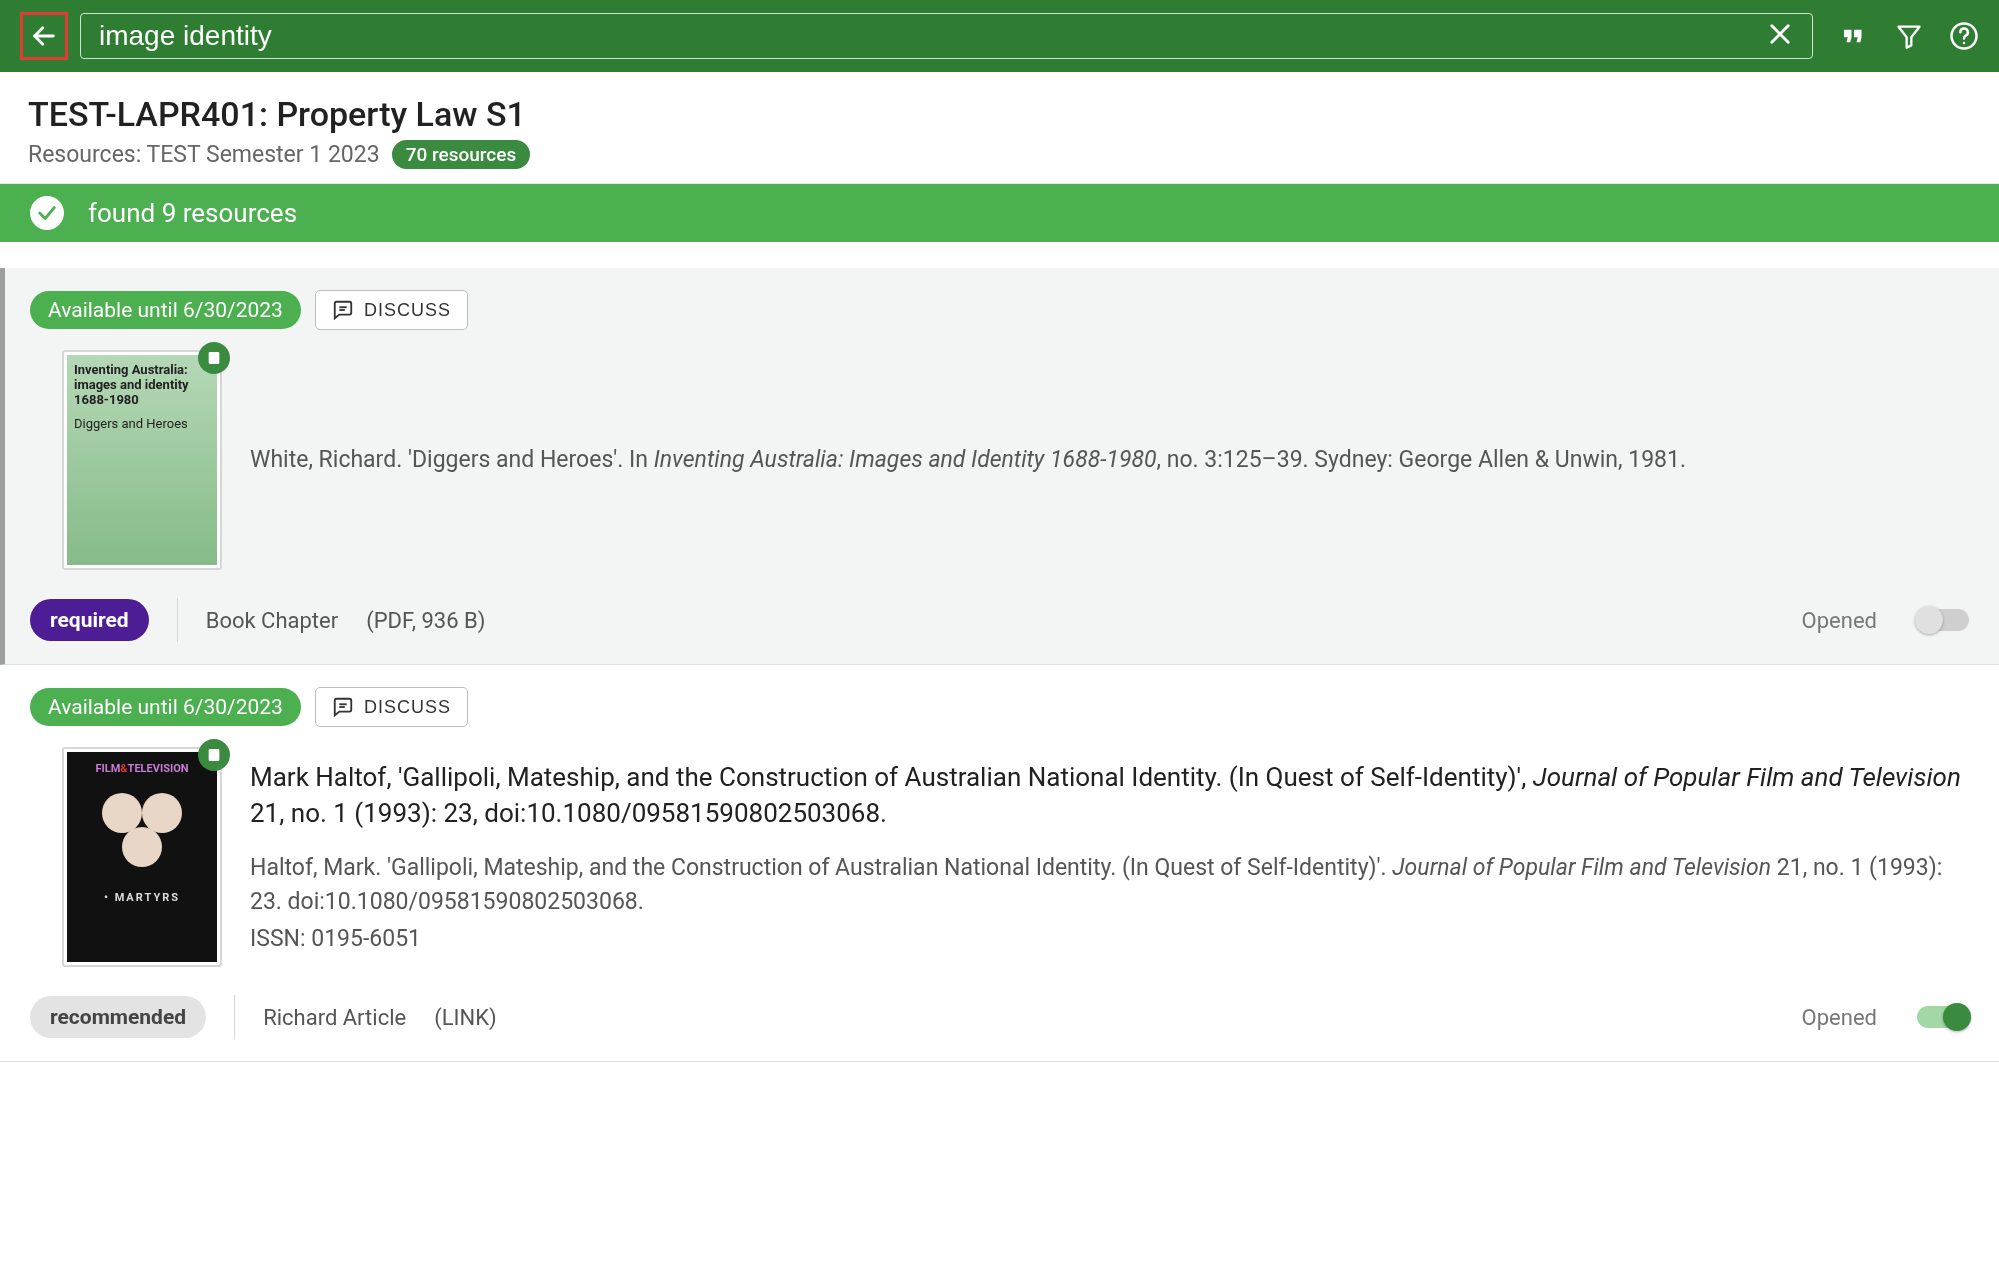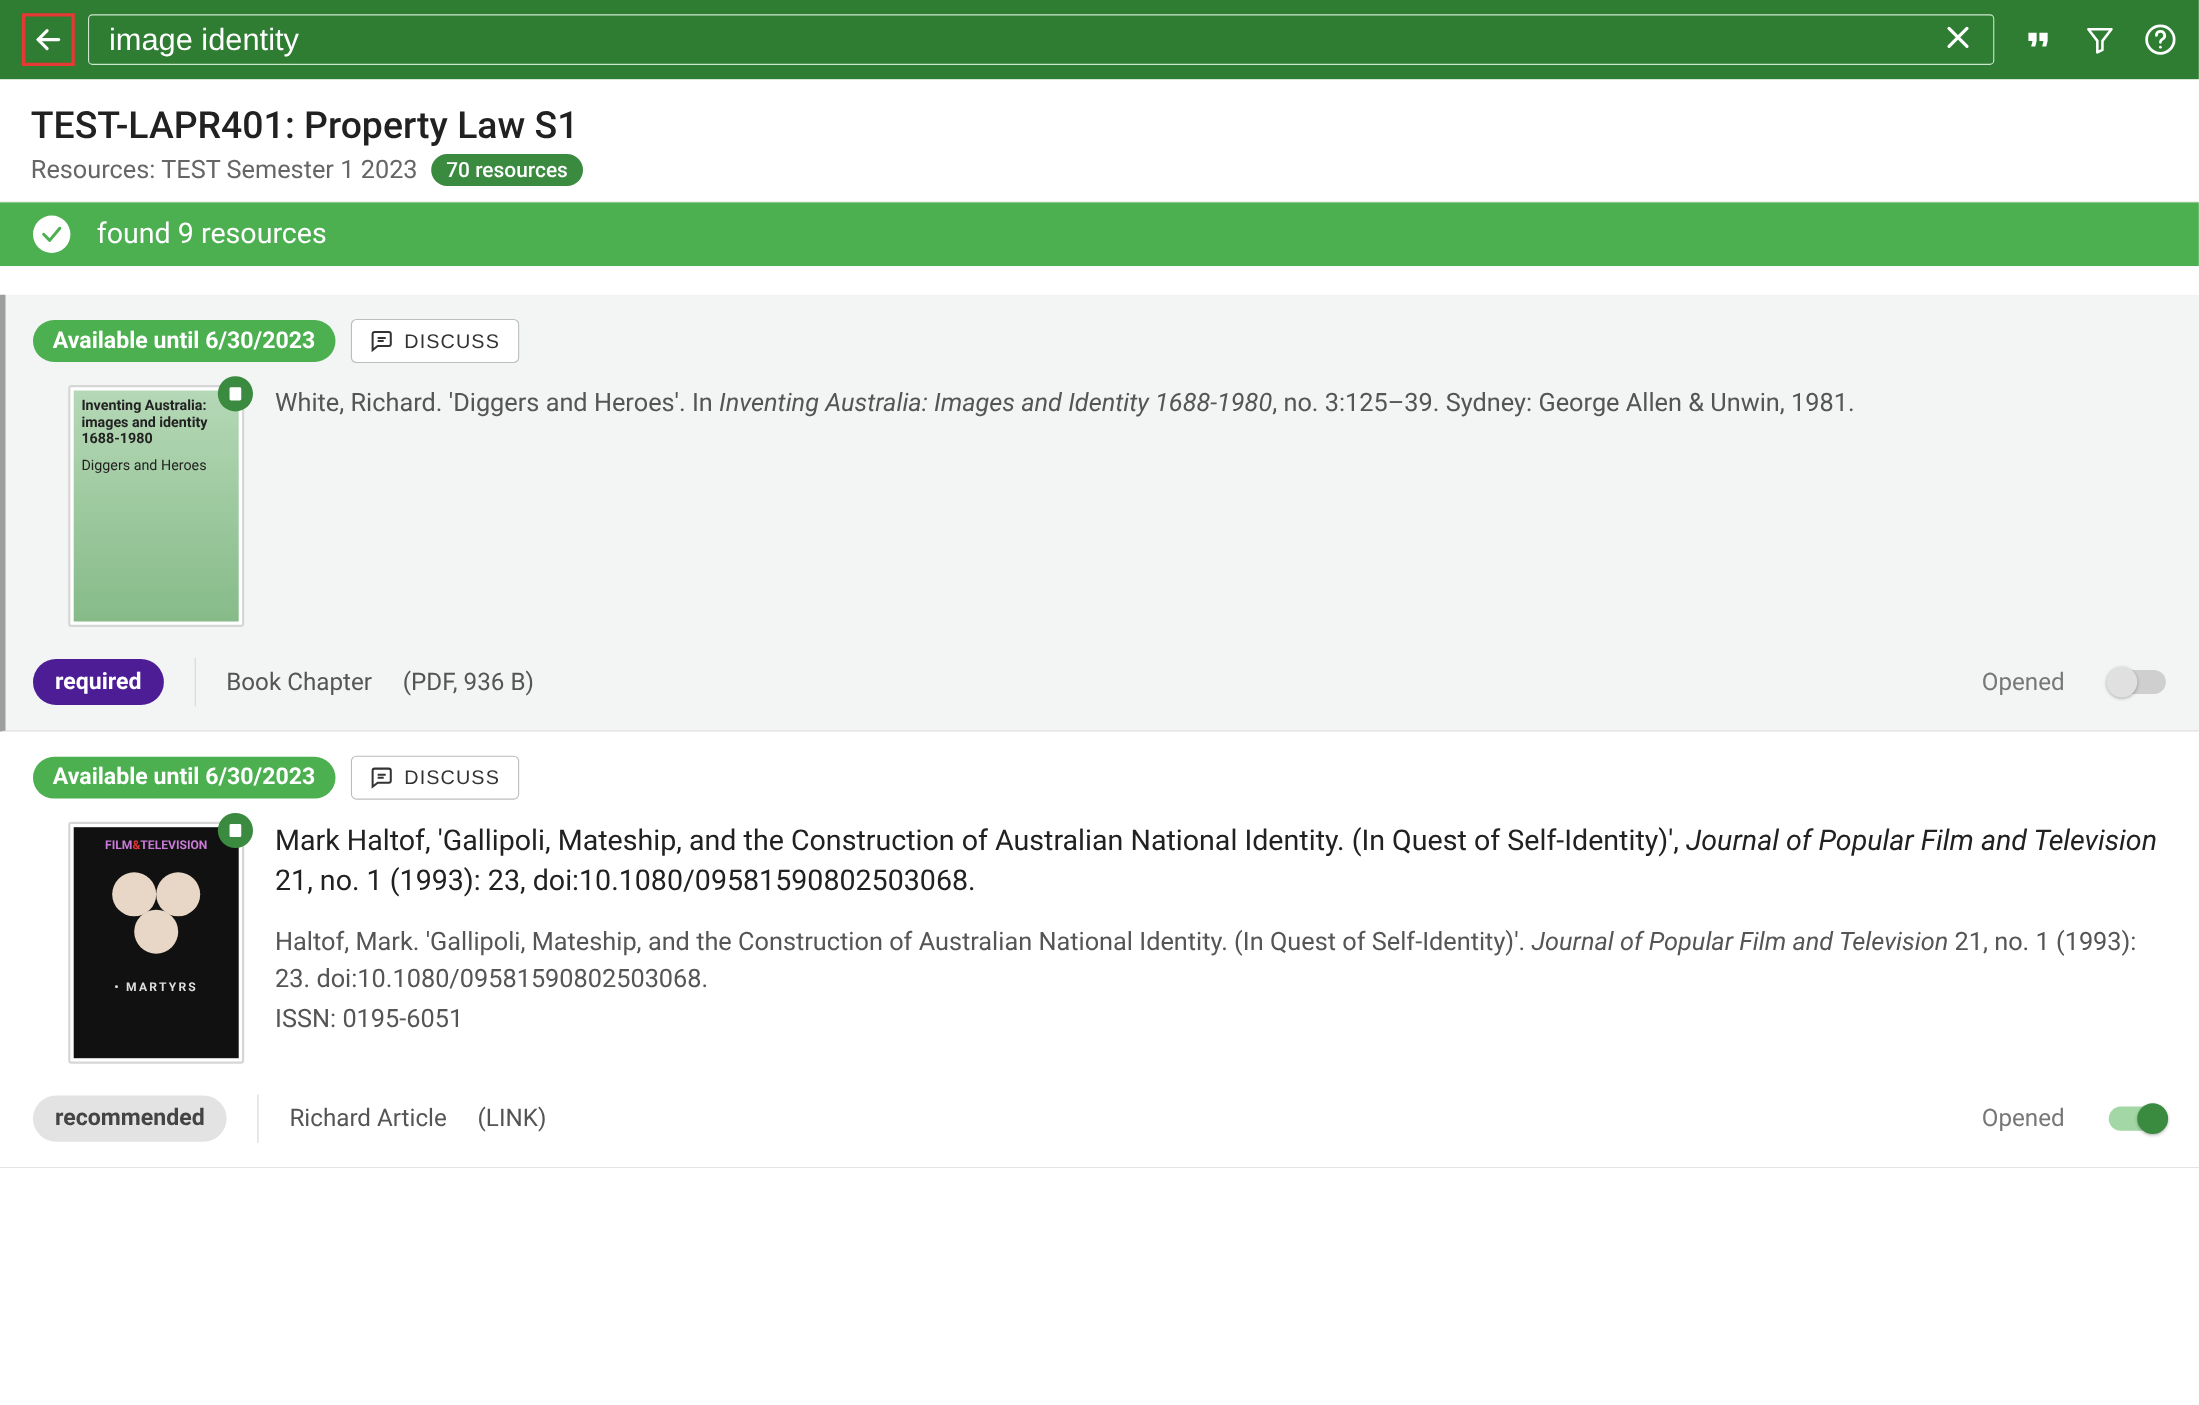--- a/index.html
+++ b/index.html
@@ -124,40 +124,40 @@
     align-items: center;
     gap: 14px;
     margin-bottom: 20px;
   }
   .avail-chip {
     background: #4caf50;
     color: #fff;
     font-size: 21px;
     padding: 7px 18px;
     border-radius: 22px;
-    font-weight: 700;
+    font-weight: 400;
   }
   .discuss-btn {
     display: flex;
     align-items: center;
     gap: 10px;
     border: 1px solid #bdbdbd;
     background: #fff;
     padding: 8px 16px;
     border-radius: 5px;
     font-size: 18px;
     letter-spacing: 1px;
     font-weight: 500;
     cursor: pointer;
     color: #333;
   }
   .body-row {
     display: flex;
     gap: 28px;
-    align-items: flex-start;
+    align-items: center;
     padding-left: 32px;
   }
   .cover {
     width: 160px;
     height: 220px;
     border: 2px solid #d6d6d6;
     background: #fff;
     padding: 3px;
     border-radius: 3px;
     position: relative;

